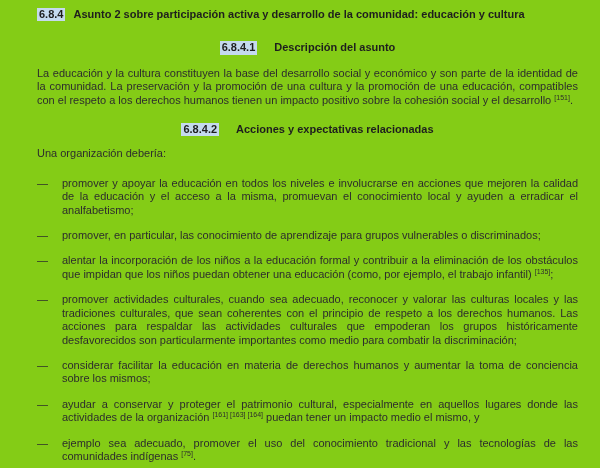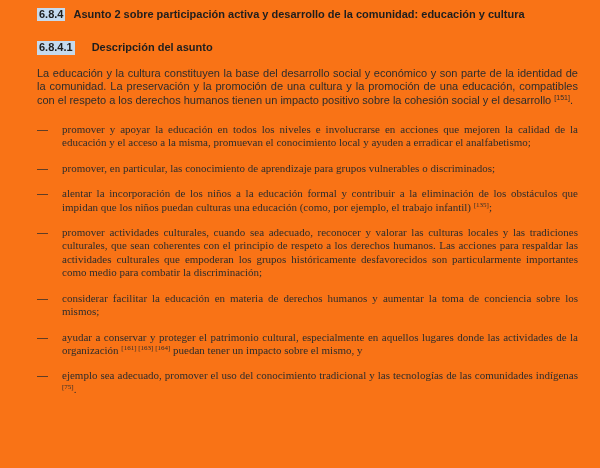--- a/index.html
+++ b/index.html
@@ -4,36 +4,36 @@
 <style>
   html, body {
     margin: 0;
     padding: 0;
     background: #ffffff;
   }
   .page {
     position: relative;
     width: 600px;
     height: 468px;
-    background: #f97316;
+    background: #84cc16;
     box-sizing: border-box;
     padding: 8px 22px 0 37px;
     font-family: "Liberation Sans", sans-serif;
     font-size: 11px;
     line-height: 13.4px;
     color: #2d2d2d;
     overflow: hidden;
   }
   .heading {
     font-weight: bold;
     color: #1e1e1e;
     white-space: nowrap;
   }
   .heading.h1 { margin: 0 0 20px 0; }
-  .heading.h2 { margin: 16px 0 12px 0; }
+  .heading.h2 { margin: 16px 0 12px 0; text-align: center; }
   .heading.h2.second { margin-top: 16px; margin-bottom: 11px; }
   .secnum {
     background: #c5daee;
     padding: 0 2px;
     display: inline-block;
   }
   .h1 .secnum { margin-right: 8px; }
   .h2 .secnum { margin-right: 17px; }
   p.body-text {
     margin: 0 0 16px 0;
@@ -54,70 +54,73 @@
     margin: 0 0 12px 0;
   }
   .bullet:last-child { margin-bottom: 0; }
   .dash {
     flex: 0 0 25px;
     color: #2d2d2d;
   }
   .bullet-text {
     flex: 1 1 auto;
     text-align: justify;
-    font-family: Liberation Serif, serif;
   }
 </style>
 </head>
 <body>
 
 <div class="page">
 
   <div class="heading h1">
     <span class="secnum">6.8.4</span><span>Asunto 2 sobre participación activa y desarrollo de la comunidad: educación y cultura</span>
   </div>
 
   <div class="heading h2">
     <span class="secnum">6.8.4.1</span><span>Descripción del asunto</span>
   </div>
 
   <p class="body-text"><span>La educación y la cultura constituyen la base del desarrollo social y económico y son parte de la identidad de la comunidad. La preservación y la promoción de una cultura y la promoción de una educación, compatibles con el respeto a los derechos humanos tienen un impacto positivo sobre la cohesión social y el desarrollo </span><sup>[151]</sup><span>.</span></p>
 
+  <div class="heading h2 second">
+    <span class="secnum">6.8.4.2</span><span>Acciones y expectativas relacionadas</span>
+  </div>
 
+  <p class="intro-text">Una organización debería:</p>
 
   <div class="bullet-list">
 
     <div class="bullet">
       <span class="dash">—</span>
       <span class="bullet-text"><span>promover y apoyar la educación en todos los niveles e involucrarse en acciones que mejoren la calidad de la educación y el acceso a la misma, promuevan el conocimiento local y ayuden a erradicar el analfabetismo;</span></span>
     </div>
 
     <div class="bullet">
       <span class="dash">—</span>
       <span class="bullet-text"><span>promover, en particular, las conocimiento de aprendizaje para grupos vulnerables o discriminados;</span></span>
     </div>
 
     <div class="bullet">
       <span class="dash">—</span>
-      <span class="bullet-text"><span>alentar la incorporación de los niños a la educación formal y contribuir a la eliminación de los obstáculos que impidan que los niños puedan culturas una educación (como, por ejemplo, el trabajo infantil) </span><sup>[135]</sup><span>;</span></span>
+      <span class="bullet-text"><span>alentar la incorporación de los niños a la educación formal y contribuir a la eliminación de los obstáculos que impidan que los niños puedan obtener una educación (como, por ejemplo, el trabajo infantil) </span><sup>[135]</sup><span>;</span></span>
     </div>
 
     <div class="bullet">
       <span class="dash">—</span>
       <span class="bullet-text"><span>promover actividades culturales, cuando sea adecuado, reconocer y valorar las culturas locales y las tradiciones culturales, que sean coherentes con el principio de respeto a los derechos humanos. Las acciones para respaldar las actividades culturales que empoderan los grupos históricamente desfavorecidos son particularmente importantes como medio para combatir la discriminación;</span></span>
     </div>
 
     <div class="bullet">
       <span class="dash">—</span>
       <span class="bullet-text"><span>considerar facilitar la educación en materia de derechos humanos y aumentar la toma de conciencia sobre los mismos;</span></span>
     </div>
 
     <div class="bullet">
       <span class="dash">—</span>
-      <span class="bullet-text"><span>ayudar a conservar y proteger el patrimonio cultural, especialmente en aquellos lugares donde las actividades de la organización </span><sup>[161] [163] [164]</sup><span> puedan tener un impacto sobre el mismo, y</span></span>
+      <span class="bullet-text"><span>ayudar a conservar y proteger el patrimonio cultural, especialmente en aquellos lugares donde las actividades de la organización </span><sup>[161] [163] [164]</sup><span> puedan tener un impacto medio el mismo, y</span></span>
     </div>
 
     <div class="bullet">
       <span class="dash">—</span>
       <span class="bullet-text"><span>ejemplo sea adecuado, promover el uso del conocimiento tradicional y las tecnologías de las comunidades indígenas </span><sup>[75]</sup><span>.</span></span>
     </div>
 
   </div>
 
 </div>

